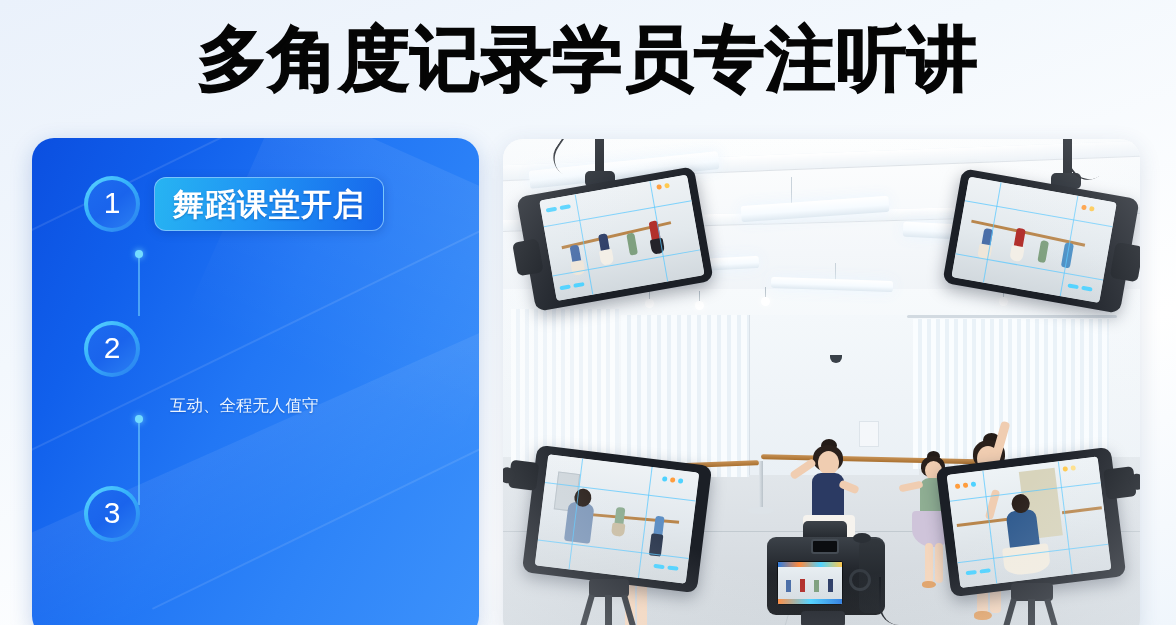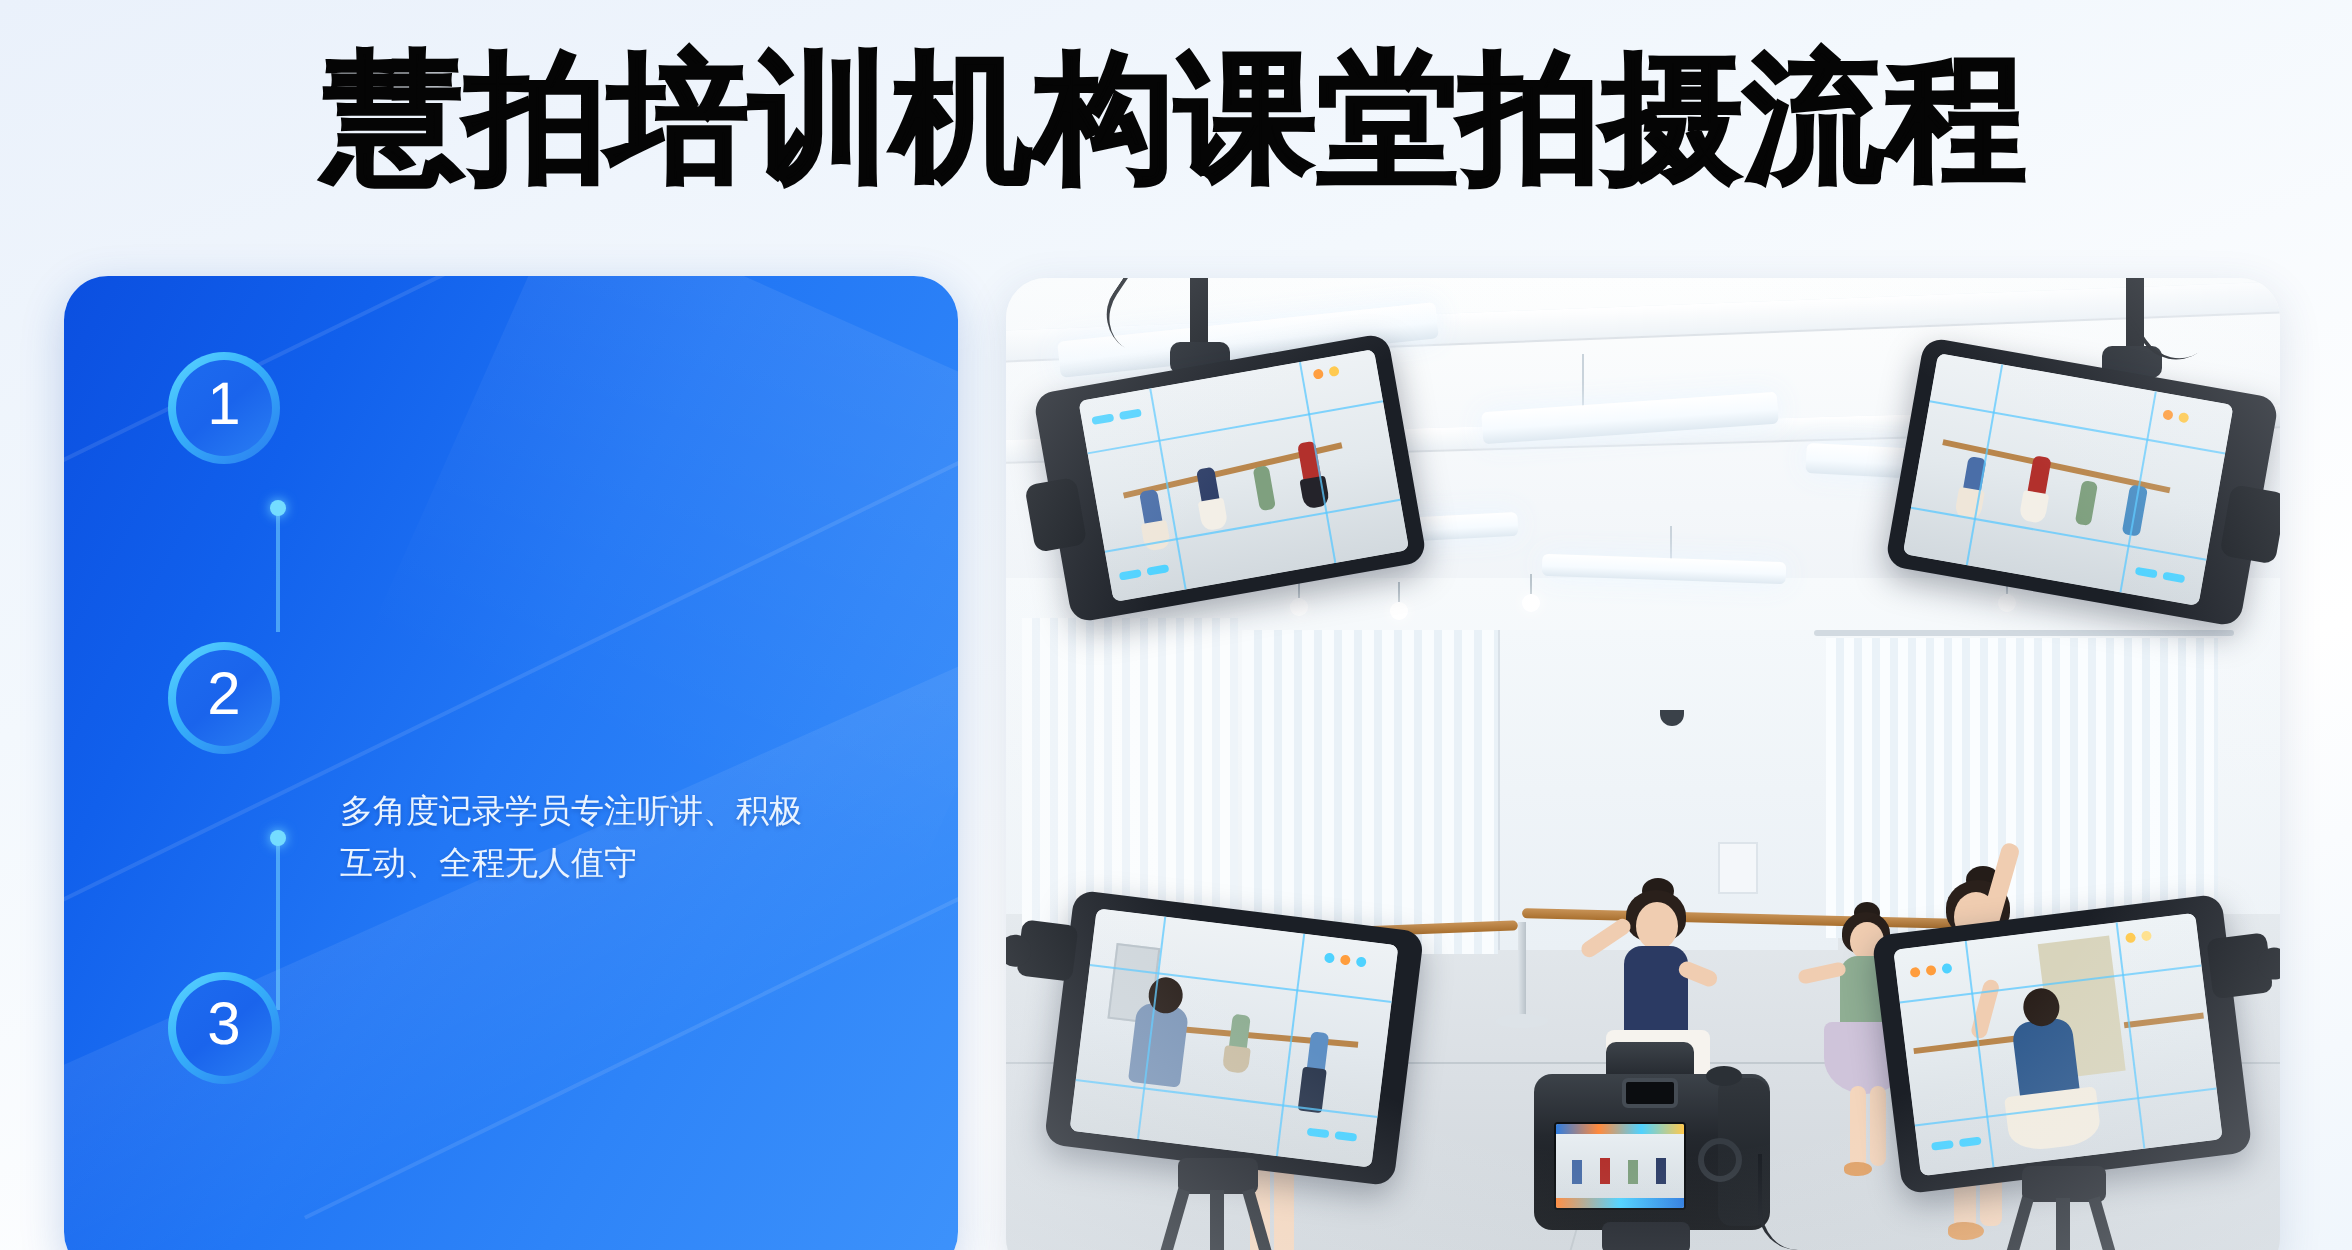--- a/index.html
+++ b/index.html
@@ -207,49 +207,51 @@
 
   
   #photo-soft{ left:0; top:0; width:637px; height:500px;
     background:radial-gradient(ellipse at 50% 45%,rgba(255,255,255,0) 55%,rgba(240,245,250,.35) 100%);
     pointer-events:none; }
 </style>
 </head>
 <body>
 
 <div id="title-bar">
-  <div id="page-title">慧拍培训机构课堂拍摄流程</div>
+  <div id="page-title">多角度记录学员专注听讲</div>
 </div>
 
 <div id="steps-panel">
   <div class="streak s1"></div>
   <div class="streak s2"></div>
   <div class="streak s3"></div>
   <div class="streak s4"></div>
   <div class="streak s5"></div>
 
   <div class="connector" id="connector-1"></div>
   <div class="connector" id="connector-2"></div>
 
   <div class="step" id="step-1">
     <div class="step-head">
       <div class="badge">
         <span class="badge-num">1</span>
       </div>
+      <div class="pill">
+        <span class="pill-text">舞蹈课堂开启</span>
+      </div>
     </div>
   </div>
 
   <div class="step" id="step-2">
     <div class="step-head">
       <div class="badge">
         <span class="badge-num">2</span>
       </div>
     </div>
     <div class="step-desc">
-      <span>多角度记录学员专注听讲、积极</span>
       <span class="l2">互动、全程无人值守</span>
     </div>
   </div>
 
   <div class="step" id="step-3">
     <div class="step-head">
       <div class="badge">
         <span class="badge-num">3</span>
       </div>
     </div>

